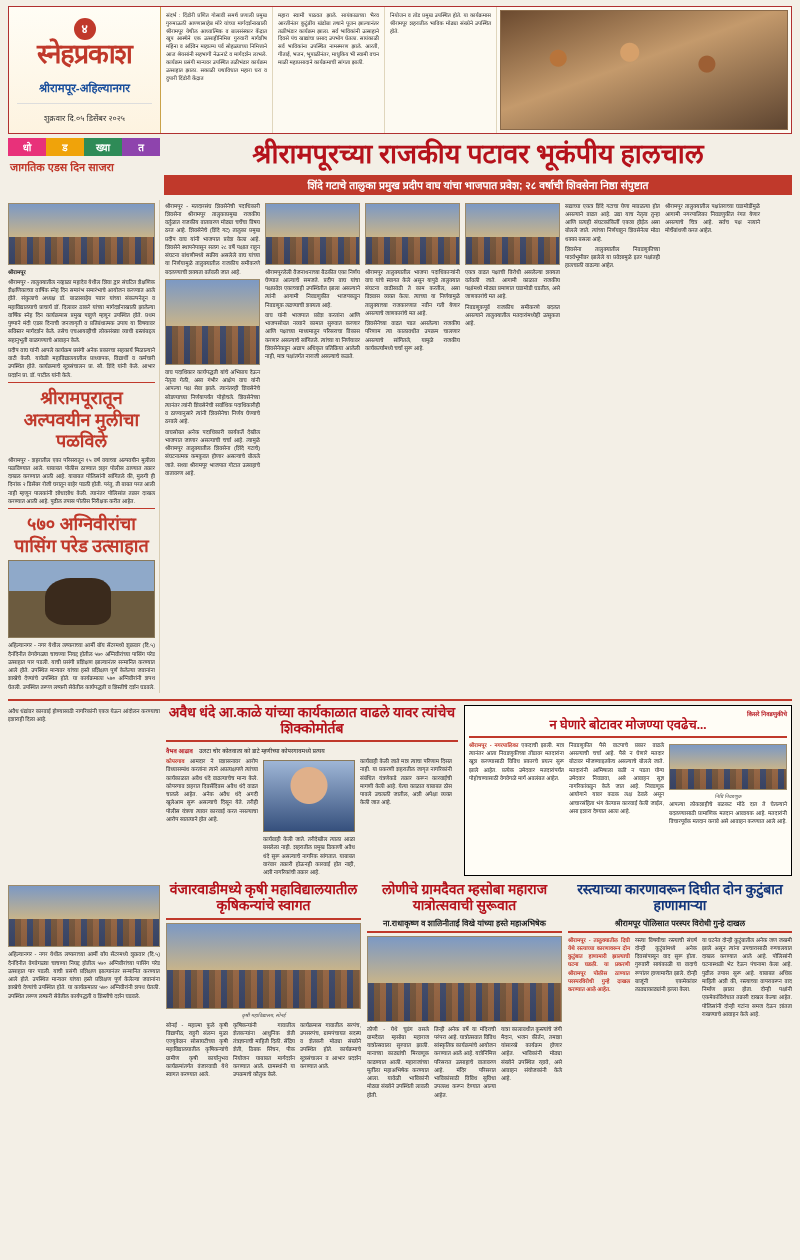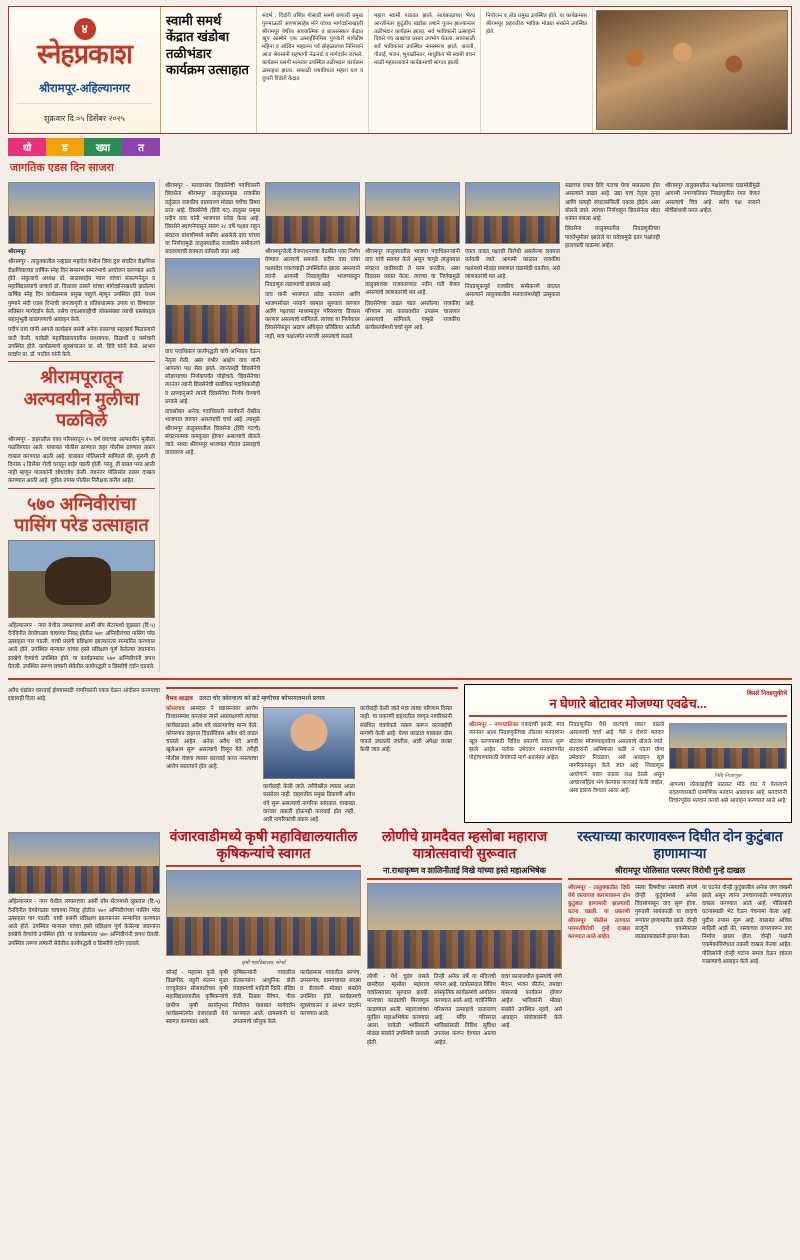--- a/index.html
+++ b/index.html
@@ -138,40 +138,41 @@
 
 <div class="page">
 
   <div class="masthead">
     <div class="mh-logo">
       <div class="mh-badge">४</div>
       <div class="mh-title">स्नेहप्रकाश</div>
       <div class="mh-sub">श्रीरामपूर-अहिल्यानगर</div>
       <div class="mh-date">शुक्रवार दि.०५ डिसेंबर २०२५</div>
     </div>
-    <div class="mh-head2">
-      <h2>स्वामी समर्थ केंद्रात खंडोबा तळीभंडार कार्यक्रम उत्साहात</h2>
-    </div>
     <div class="mh-col c1">संदर्भ : दिंडोरी प्रणित गोसावी समर्थ प्रणाली प्रमुख गुरुमाऊली आण्णासाहेब मोरे यांच्या मार्गदर्शनाखाली श्रीरामपूर येथील आध्यात्मिक व बालसंस्कार केंद्रात खूप आस्थेने एक उत्साहीनिमित्त गुरुवारी मार्गशीष महिना व अश्विन माहात्म्य पर्व सोहळ्याच्या निमित्ताने आज श्रेयसांनी सहभागी नेऊनाटे व मार्गदर्शन लाभले. कार्यक्रम प्रसंगी मान्यवर उपस्थित तळीभंडार कार्यक्रम उत्साहात झाला. सकाळी यथाविधात महारा घरा व दुपारी दिंडोरी केंद्रात</div>
     <div class="mh-col c2">महारा स्वामी पाठवत झाले. सायंकाळच्या भैरव आरतीनंतर कुटुंबीय खंडोबा तथाने पूजन झाल्यानंतर तळीभंडार कार्यक्रम झाला. सर्व भाविकांनी उत्साहाने दिवसे पंच खाद्यांचा प्रसाद उपभोग घेतला. सायंकाळी सर्व भाविकांना उपस्थित नामस्मरण झाले. आरती, गीताई, भजन, भूपाळीनंतर, माधुकिय भी स्वामी वचन माळी महाप्रसादाने कार्यक्रमाची सांगता झाली.</div>
     <div class="mh-col c3">नियोजन व तोड प्रमुख उपस्थित होते. या कार्यक्रमास श्रीरामपूर शहरातील भाविक मोठ्या संख्येने उपस्थित होते.</div>
     <div class="mh-photo">
       <div class="photo"></div>
     </div>
   </div>
 
   <div class="strip">
     <div class="strip-left">
       <div class="kana">
         <div class="k1">धो</div>
         <div class="k2">ड</div>
         <div class="k3">ख्या</div>
         <div class="k4">त</div>
       </div>
       <div class="sub">जागतिक एडस दिन साजरा</div>
+    </div>
+    <div class="strip-right">
+      <div class="headline">श्रीरामपूरच्या राजकीय पटावर भूकंपीय हालचाल</div>
+      <div class="subhead">शिंदे गटाचे तालुका प्रमुख प्रदीप वाघ यांचा भाजपात प्रवेश; २८ वर्षाची शिवसेना निष्ठा संपुष्टात</div>
     </div>
   </div>
 
   <div class="main">
 
     <div class="col colA">
       <div class="img-news"></div>
       <p class="lede" style="margin:2px 0"><span>श्रीरामपूर</span></p>
       <p style="margin:2px 0">श्रीरामपूर - तालुक्यातील नव्हाळा महादेव येथील शिवा द्वार संघटित शैक्षणिक शैक्षणिकाच्या वार्षिक स्नेह दिन समारंभ समारंभाचे आयोजन करण्यात आले होते. संकुलाचे अध्यक्ष डॉ. बाळासाहेब पवार यांच्या संकल्पनेतून व महाविद्यालयाचे प्राचार्य डॉ. दिलावर ठाकरे यांच्या मार्गदर्शनाखाली झालेल्या वार्षिक स्नेह दिन कार्यक्रमास प्रमुख पाहुणे म्हणून उपस्थित होते. प्रथम पुष्पाने मंदी एडस दिनाची जनजागृती व प्रतिबंधात्मक उपाय या विषयावर सविस्तर मार्गदर्शन केले. तसेच एचआयव्हीची लोकसंख्या व्याधी ग्रस्तांबद्दल सहानुभूती बाळगण्याचे आवाहन केले.</p>
       <p style="margin:2px 0">प्रदीप वाघ यांनी आपले कार्यक्रम प्रसंगी अनेक प्रकारचा सहकार्य मिळाल्याने वाटी केली. यावेळी महाविद्यालयातील प्राध्यापक, विद्यार्थी व कर्मचारी उपस्थित होते. कार्यक्रमाचे सूत्रसंचालन प्रा. सौ. शिंदे यांनी केले. आभार प्रदर्शन प्रा. डॉ. पाटील यांनी केले.</p>
@@ -224,20 +225,21 @@
 
   <div style="display:flex; gap:6px;">
 
     <div style="width:152px;">
       <div class="col">
         <p style="margin:2px 0">अवैध धंद्यांवर कारवाई होण्यासाठी नागरिकांनी एकत्र येऊन आंदोलन करण्याचा इशाराही दिला आहे.</p>
       </div>
     </div>
 
     <div style="width:292px;">
+      <div class="btm-title">अवैध धंदे आ.काळे यांच्या कार्यकाळात वाढले यावर त्यांचेच शिक्काेमोर्तब</div>
       <div class="redbar"></div>
       <div style="display:flex;gap:6px;">
         <div class="byline">वैभव आढाव</div>
         <div class="byline" style="color:#111;font-weight:normal">उलटा चोर कोतवाला को डाटे म्हणीच्या कोपरगावमध्ये प्रत्यय</div>
       </div>
       <div style="display:flex;gap:5px;">
         <div class="col" style="width:92px">
           <span class="dline">कोपरगाव</span>
           <span>आमदार ने प्रशासनावर आरोप विध्यासम्बंध करतांना त्याने अप्रत्यक्षपणे त्यांच्या कार्यकाळात अवैध धंदे वाढल्याचेच मान्य केले. कोपरगाव शहरात दिवसेंदिवस अवैध धंदे वाढत चालले आहेत. अनेक अवैध धंदे अगदी खुलेआम सुरू असल्याचे दिसून येते. तरीही पोलीस यंत्रणा त्यावर कारवाई करत नसल्याचा आरोप सातत्याने होत आहे.</span>
         </div>

